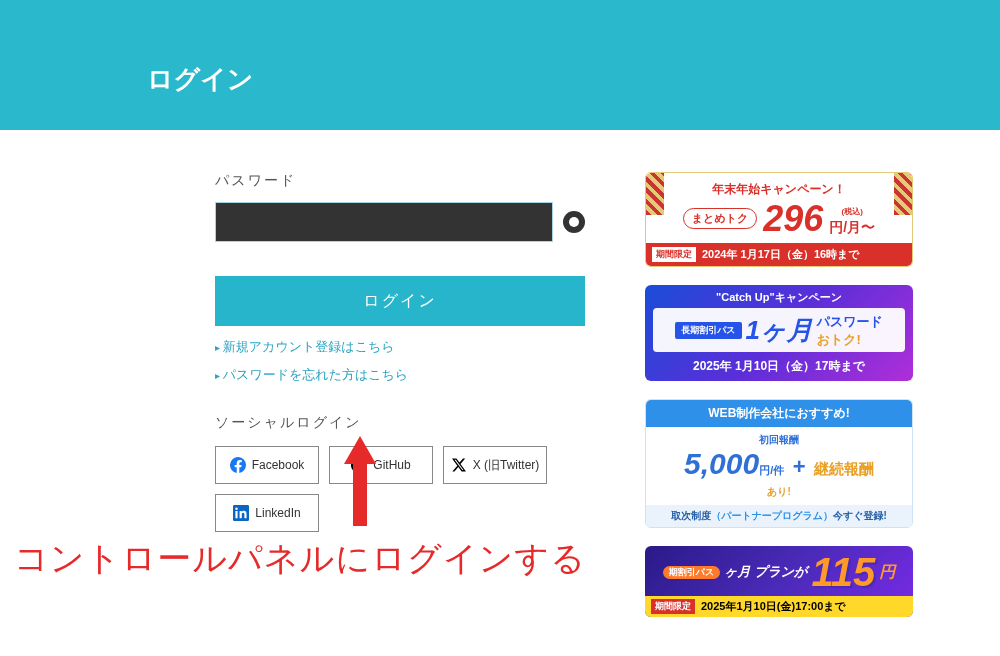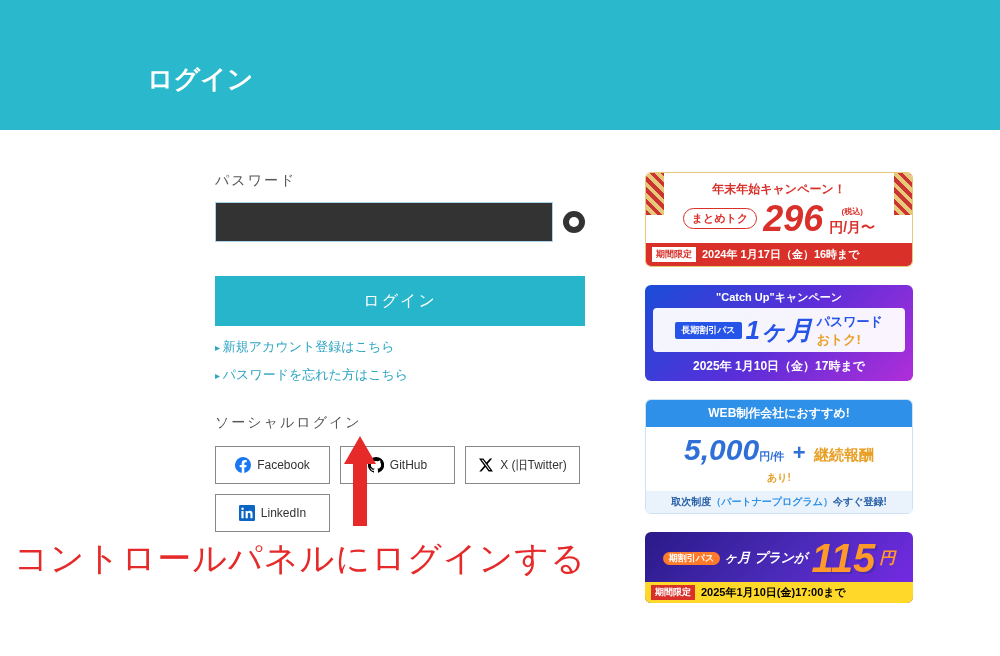--- a/index.html
+++ b/index.html
@@ -15,21 +15,21 @@
     .pw-row { display: flex; align-items: center; gap: 10px; }
     .pw-row .input { width: 340px; }
     .eye { width: 22px; height: 22px; border-radius: 50%; background: #333; display: flex; align-items: center; justify-content: center; cursor: pointer; }
     .eye::before { content: ""; width: 10px; height: 10px; background: #fff; border-radius: 50%; }
     .login-btn { width: 370px; height: 50px; background: #26b5ca; color: #fff; border: none; font-size: 16px; font-weight: 500; cursor: pointer; margin-top: 6px; letter-spacing: 2px; }
     .links { margin-top: 12px; }
     .links a { display: block; color: #2aa4c2; font-size: 13px; text-decoration: none; margin-bottom: 10px; cursor: pointer; }
     .links a::before { content: "▸ "; font-size: 10px; }
     .social-title { font-size: 14px; color: #555; margin-top: 30px; margin-bottom: 14px; letter-spacing: 2px; }
     .social-grid { display: flex; flex-wrap: wrap; gap: 10px; width: 400px; }
-    .social-btn { width: 115px; height: 38px; border: 1px solid #888; background: #fff; display: flex; align-items: center; justify-content: center; gap: 6px; font-size: 12px; cursor: pointer; color: #333; }
+    .social-btn { width: 104px; height: 38px; border: 1px solid #888; background: #fff; display: flex; align-items: center; justify-content: center; gap: 6px; font-size: 12px; cursor: pointer; color: #333; }
     .social-btn .ico { width: 16px; height: 16px; display: flex; align-items: center; justify-content: center; }
     .side-col { width: 268px; display: flex; flex-direction: column; gap: 18px; }
     .banner { width: 268px; border-radius: 6px; overflow: hidden; font-weight: 700; }
     
     .b1 { background: #fff; border: 1px solid #e6c978; }
     .b1-top { background: linear-gradient(#fff, #fff); padding: 8px 10px 6px; text-align: center; position: relative; }
     .b1-top::before, .b1-top::after { content: ""; position: absolute; top:0; bottom:28px; width: 18px; background: repeating-linear-gradient(45deg,#c33,#c33 4px,#e6c978 4px,#e6c978 8px); }
     .b1-top::before{left:0;} .b1-top::after{right:0;}
     .b1-camp { color: #d9302a; font-size: 12px; }
     .b1-price-row { display:flex; align-items:center; justify-content:center; gap:6px; margin-top:2px;}
@@ -158,20 +158,21 @@
         <span class="b2-badge">長期割引パス</span>
         <span class="b2-big">1ヶ月</span>
         <span><span class="b2-plan">パスワード</span><br><span class="b2-otoku">おトク!</span></span>
       </div>
       <div class="b2-bot">2025年 1月10日（金）17時まで</div>
     </div>
 
     <div class="banner b3">
       <div class="b3-top">WEB制作会社におすすめ!</div>
       <div class="b3-mid">
+        <div class="b3-init">初回報酬</div>
         <span class="b3-5000">5,000</span><span class="b3-unit">円/件</span>
         <span class="b3-plus">+</span>
         <span class="b3-keizoku">継続報酬</span><br><span class="b3-ari">あり!</span>
       </div>
       <div class="b3-bot">
         <span>取次制度</span><span class="b3-partner">（パートナープログラム）</span><span>今すぐ登録!</span>
       </div>
     </div>
 
     <div class="banner b4">

